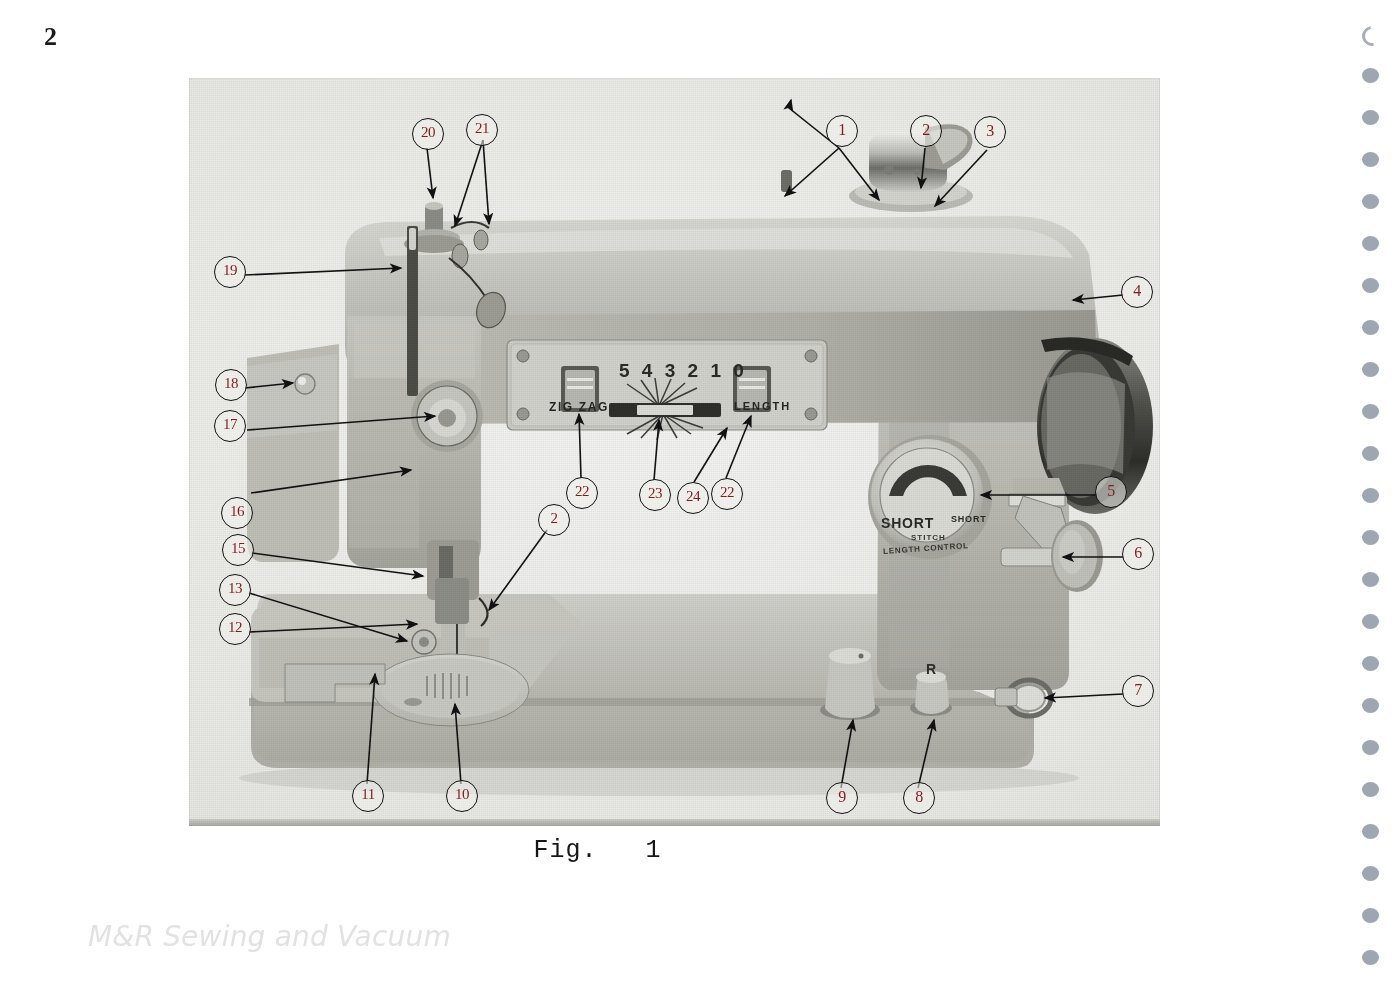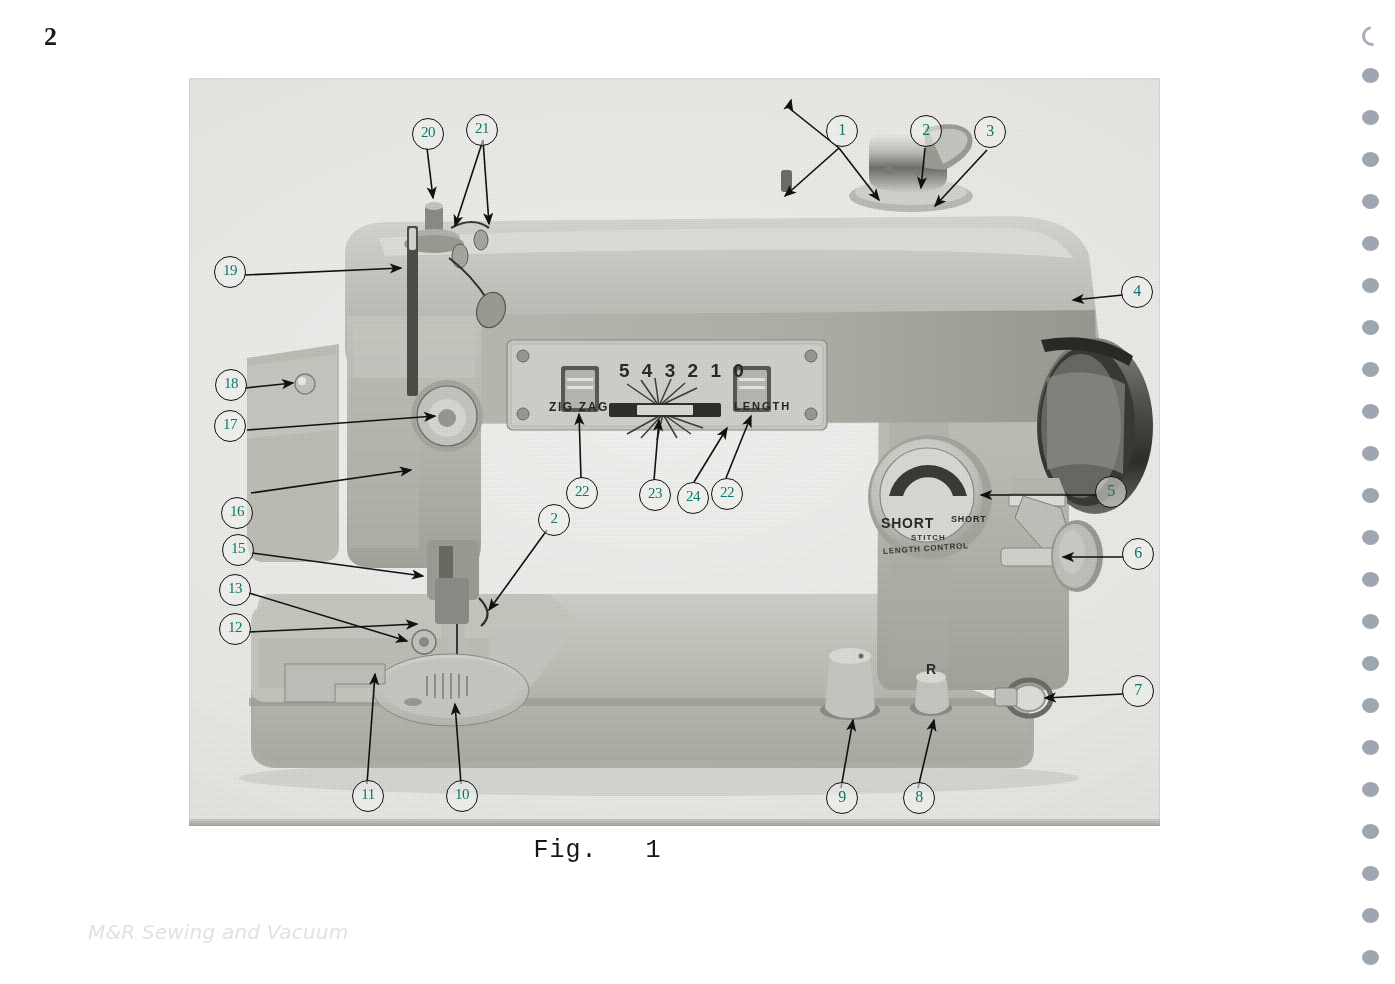--- a/index.html
+++ b/index.html
@@ -80,21 +80,21 @@
   
   #machine-svg { position:absolute; inset:0; width:100%; height:100%; }
 
   
   .callout {
     position: absolute;
     width: 30px; height: 30px;
     margin-left: -15px; margin-top: -15px;
     border: 1.6px solid #111;
     border-radius: 50%;
-    color: #0f766e;
+    color: #7f1d1d;
     font-family: "Liberation Serif", serif;
     font-size: 16px;
     line-height: 27px;
     text-align: center;
     background: rgba(240,240,237,.55);
     letter-spacing: -0.5px;
   }
   .callout.two-digit { font-size: 15px; }
 
   
@@ -113,21 +113,21 @@
     padding-right: 200px;
   }
   #fig-caption .sp { display:inline-block; width: 16px; }
 
   
   #watermark {
     position: absolute;
     left: 88px; top: 920px;
     font-family: "DejaVu Sans", sans-serif;
     font-style: italic;
-    font-size: 20px;
+    font-size: 28px;
     color: #e2e2e2;
     letter-spacing: .2px;
     user-select: none;
   }
 
   
   .panel-text { font-family:"Liberation Sans", sans-serif; }
 </style>
 </head>
 <body>

